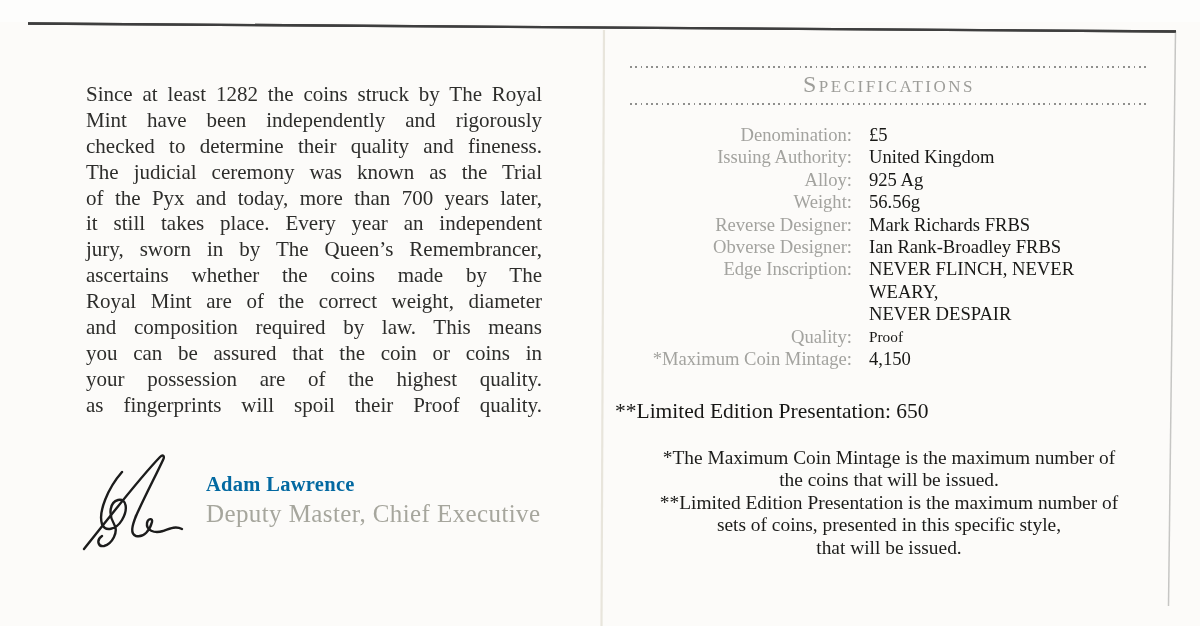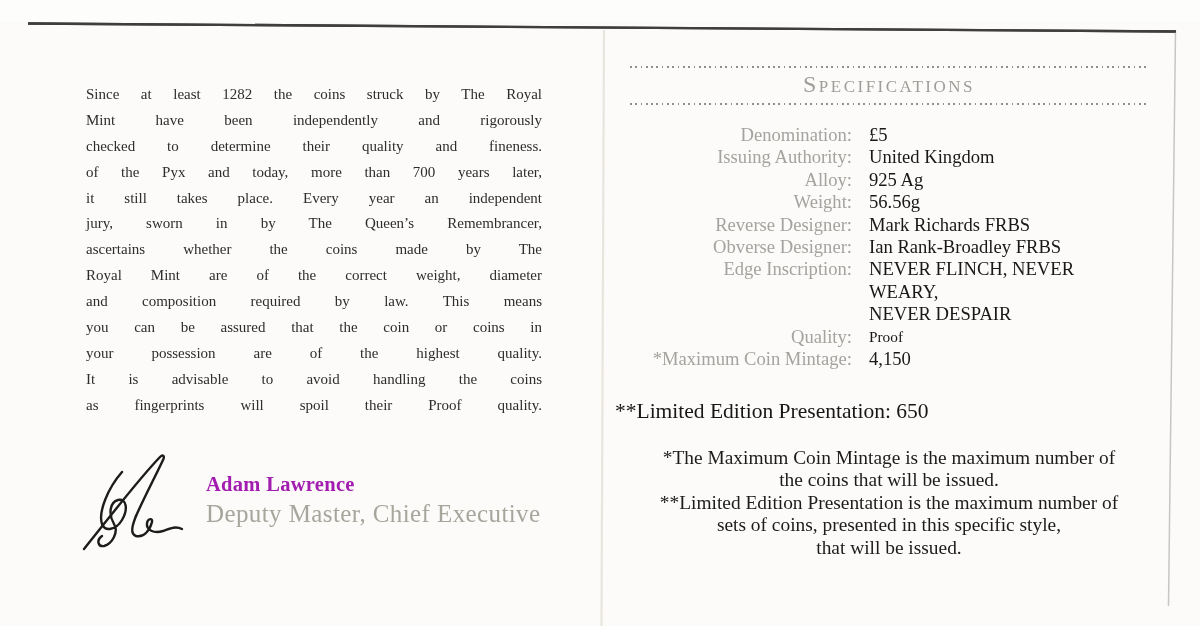--- a/index.html
+++ b/index.html
@@ -10,33 +10,33 @@
     position: relative;
     overflow: hidden;
   }
   .scan { position: absolute; inset: 0; }
   .edges { position: absolute; left: 0; top: 0; }
 
   
   .page-left { position: absolute; left: 0; top: 0; width: 600px; height: 626px; }
   .para {
     position: absolute; left: 86px; top: 82px; width: 456px;
-    font-size: 15px; color: #2d2d2b;
+    font-size: 21px; color: #2d2d2b;
   }
   .para-line {
     text-align: justify;
     text-align-last: justify;
     line-height: 25.9px;
     height: 25.9px;
     white-space: normal;
   }
   .sig-svg { position: absolute; left: 78px; top: 450px; }
   .sig-name {
     position: absolute; left: 206px; top: 473px;
-    font-size: 20.5px; font-weight: bold; color: #a21caf;
+    font-size: 20.5px; font-weight: bold; color: #0369a1;
     letter-spacing: 0.3px;
   }
   .sig-title {
     position: absolute; left: 206px; top: 500px;
     font-size: 25px; color: #a6a69d;
     letter-spacing: 0.4px;
   }
 
   
   .page-right { position: absolute; left: 600px; top: 0; width: 600px; height: 626px; }
@@ -93,29 +93,29 @@
     <rect x="0" y="0" width="1200" height="22" fill="#fdfdfc"></rect>
     <line x1="28" y1="23.5" x2="1176" y2="31.5" stroke="#3e3e3e" stroke-width="2.4"></line>
   </svg>
 
   <div class="page-left">
 
     <div class="para">
         <div class="para-line">Since at least 1282 the coins struck by The Royal</div>
         <div class="para-line">Mint have been independently and rigorously</div>
         <div class="para-line">checked to determine their quality and fineness.</div>
+        <div class="para-line">The judicial ceremony was known as the Trial</div>
         <div class="para-line">of the Pyx and today, more than 700 years later,</div>
         <div class="para-line">it still takes place. Every year an independent</div>
         <div class="para-line">jury, sworn in by The Queen’s Remembrancer,</div>
         <div class="para-line">ascertains whether the coins made by The</div>
         <div class="para-line">Royal Mint are of the correct weight, diameter</div>
         <div class="para-line">and composition required by law. This means</div>
         <div class="para-line">you can be assured that the coin or coins in</div>
         <div class="para-line">your possession are of the highest quality.</div>
-        <div class="para-line">It is advisable to avoid handling the coins</div>
         <div class="para-line">as fingerprints will spoil their Proof quality.</div>
       </div>
 
     <svg class="sig-svg" width="115" height="105" viewBox="0 0 115 105">
       <g fill="none" stroke="#1c1c1c" stroke-width="2.4" stroke-linecap="round" stroke-linejoin="round">
         <path d="M 6 99 C 28 72, 58 32, 82 7 C 85 4, 87 6, 85 10 C 78 25, 66 48, 58 66"></path>
         <path d="M 44 22 C 30 38, 20 62, 24 74 C 27 82, 38 80, 44 70 C 50 60, 49 48, 40 50 C 32 52, 30 64, 36 74 C 41 82, 34 94, 26 96 C 20 97, 18 90, 24 86"></path>
         <path d="M 58 66 C 54 76, 52 84, 58 86 C 66 88, 72 80, 74 72 C 75 68, 70 68, 69 73 C 68 80, 76 84, 85 81 C 93 78, 98 76, 104 79"></path>
       </g>
     </svg>

